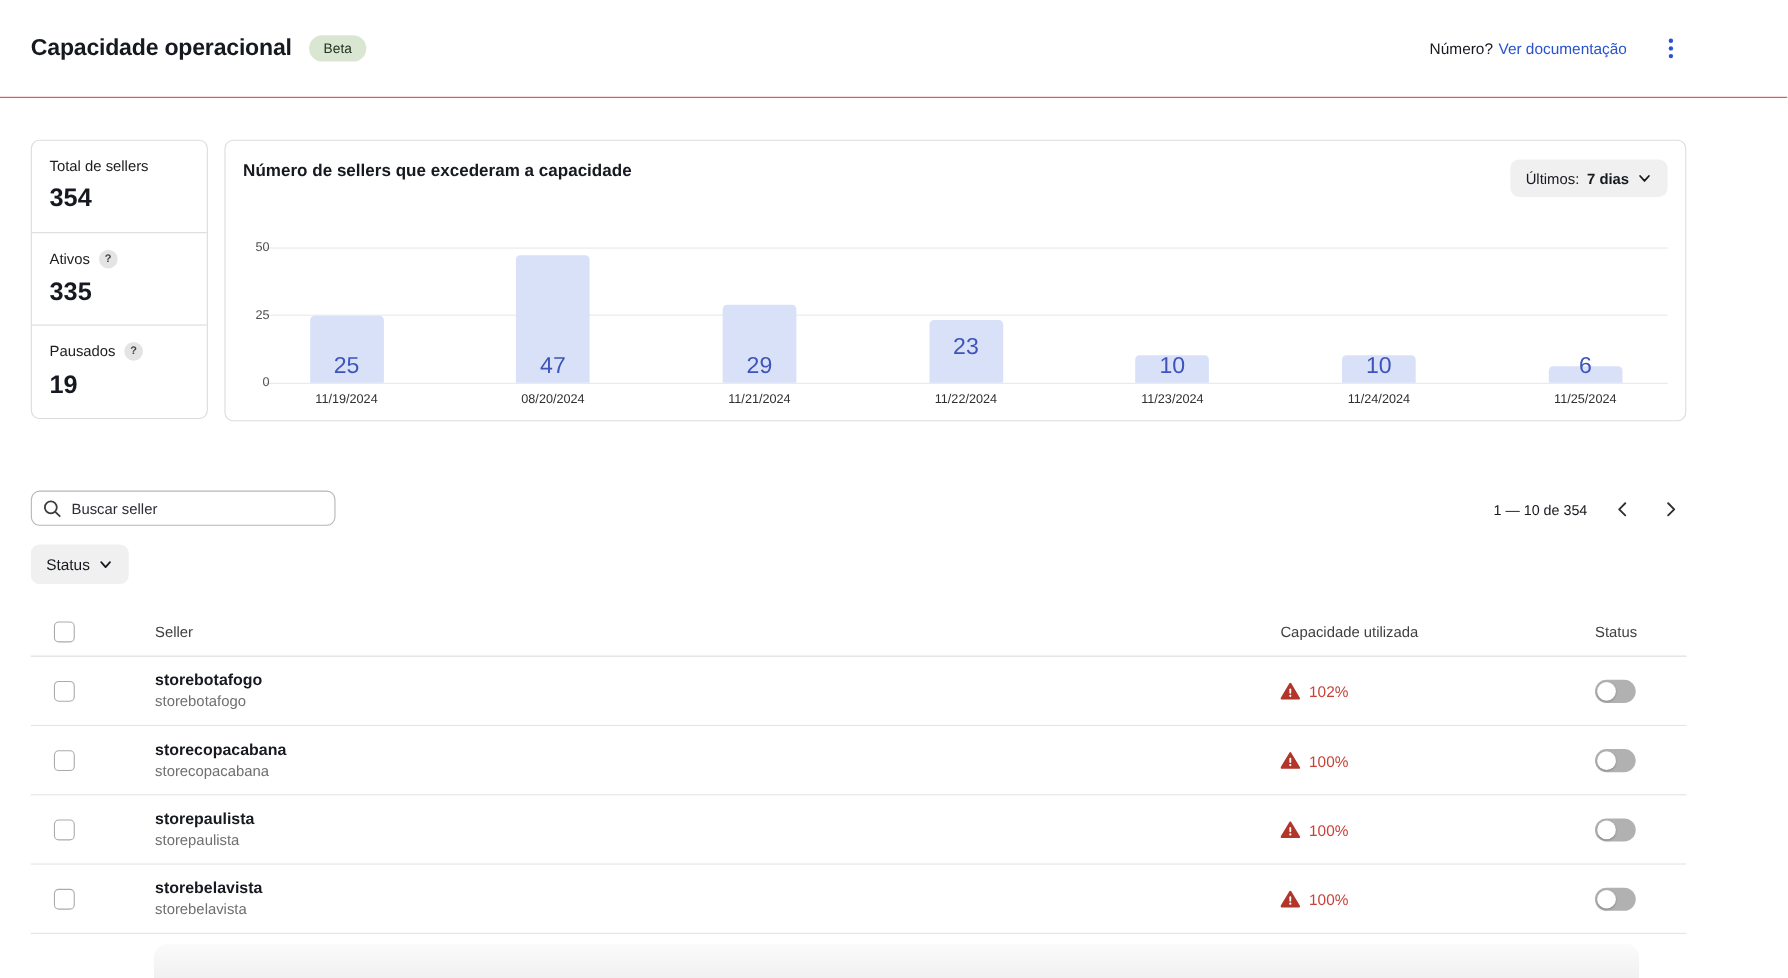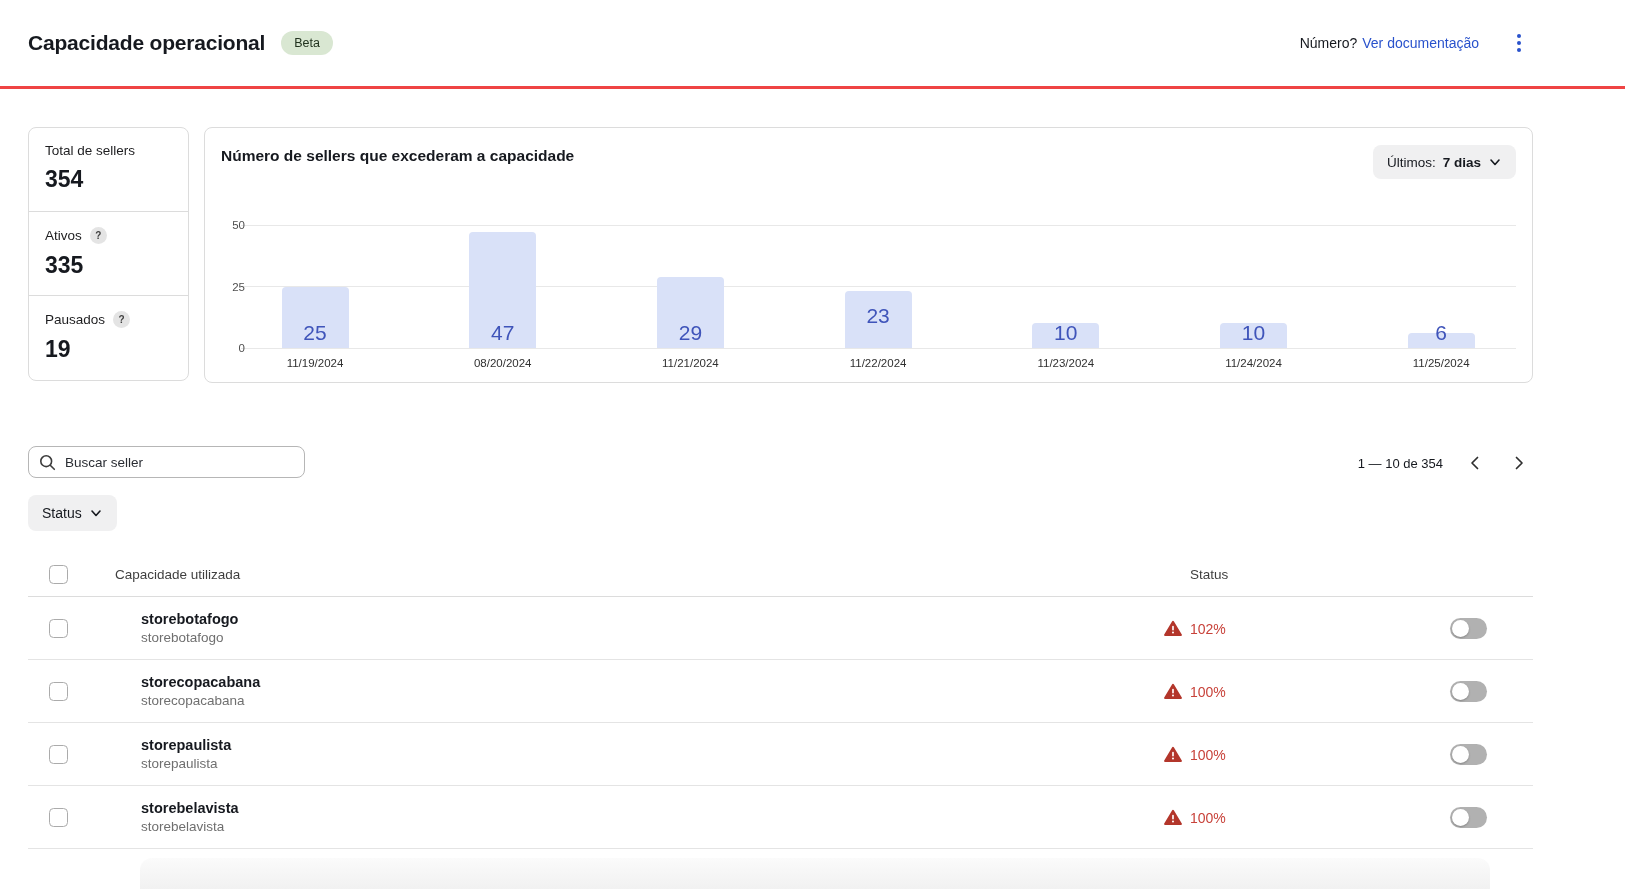--- a/index.html
+++ b/index.html
@@ -1,21 +1,21 @@
 <!DOCTYPE html>
 <html><head>
 <meta charset="utf-8">
 <style>
   * { box-sizing: border-box; margin: 0; padding: 0; }
   html,body { width:1625px; height:889px; background:#fff; overflow:hidden; }
   body { font-family:"Liberation Sans", sans-serif; color:#16191f; position:relative; }
 
   
   .app-header { position:absolute; left:0; top:0; width:1625px; height:89px;
-    border-bottom:3px solid #ef4444; display:flex; align-items:center; padding:0 96px 0 28px; }
+    border-bottom:1px solid #ef4444; display:flex; align-items:center; padding:0 96px 0 28px; }
   .page-title { font-size:21px; font-weight:700; letter-spacing:-0.2px; }
   .beta-badge { margin-left:16px; background:#d9e7d2; color:#22331f; font-size:12.5px;
     padding:5px 13px; border-radius:999px; }
   .header-right { margin-left:auto; display:flex; align-items:center; font-size:14px; }
   .help-link { color:#2952cc; margin-left:5px; cursor:pointer; text-decoration:none; }
   .kebab { margin-left:30px; width:20px; height:26px; display:flex; flex-direction:column;
     align-items:center; justify-content:center; gap:3px; cursor:pointer; }
   .kebab i { width:4px; height:4px; border-radius:50%; background:#2952cc; }
 
   
@@ -189,20 +189,21 @@
   <svg width="14" height="14" viewBox="0 0 14 14">
     <polyline points="3,5 7,9.5 11,5" fill="none" stroke="#16191f" stroke-width="1.6" stroke-linecap="round" stroke-linejoin="round"></polyline>
   </svg>
 </div>
 
 <section class="seller-table">
   <div class="thead">
     <div class="cell-check">
       <div class="checkbox"></div>
     </div>
+    <div class="cell-seller">Seller</div>
     <div style="padding-left:2px;">Capacidade utilizada</div>
     <div class="cell-status">Status</div>
   </div>
   <div id="tbody">
   <div class="trow">
     <div class="cell-check">
       <div class="checkbox"></div>
     </div>
     <div class="cell-seller">
       <div class="seller-name">storebotafogo</div>

